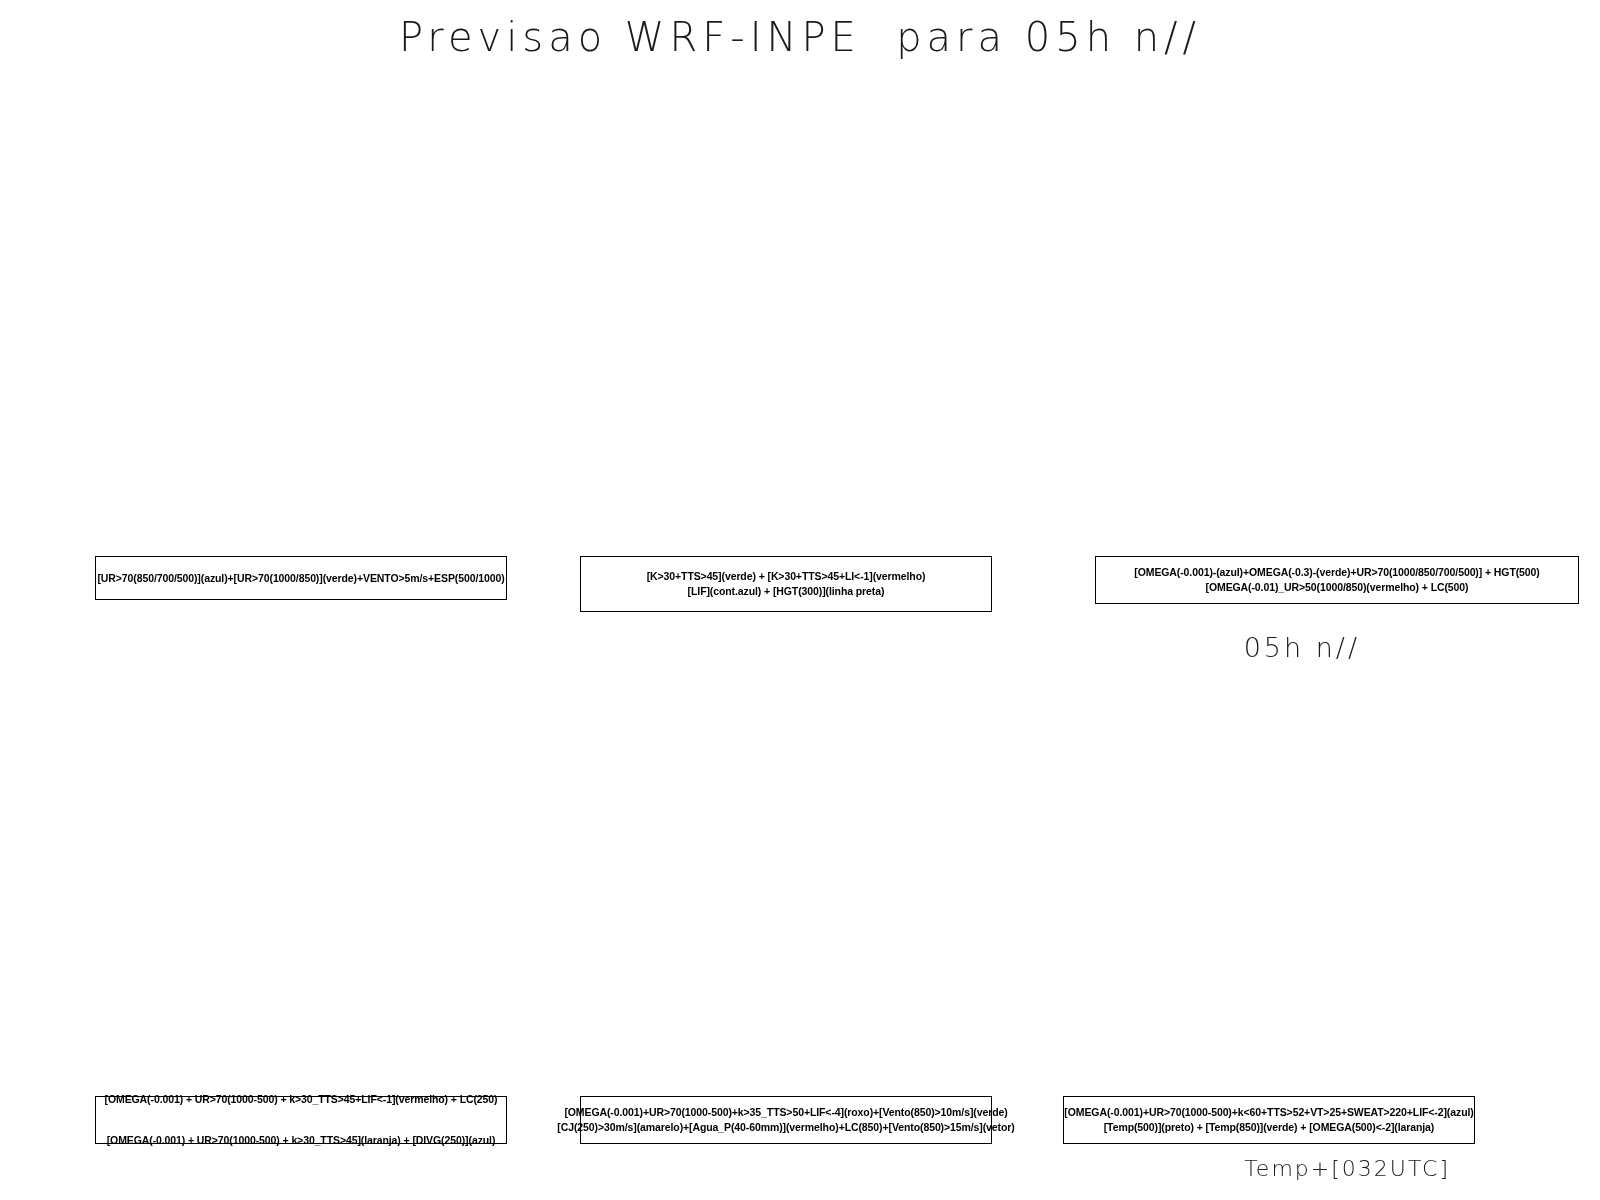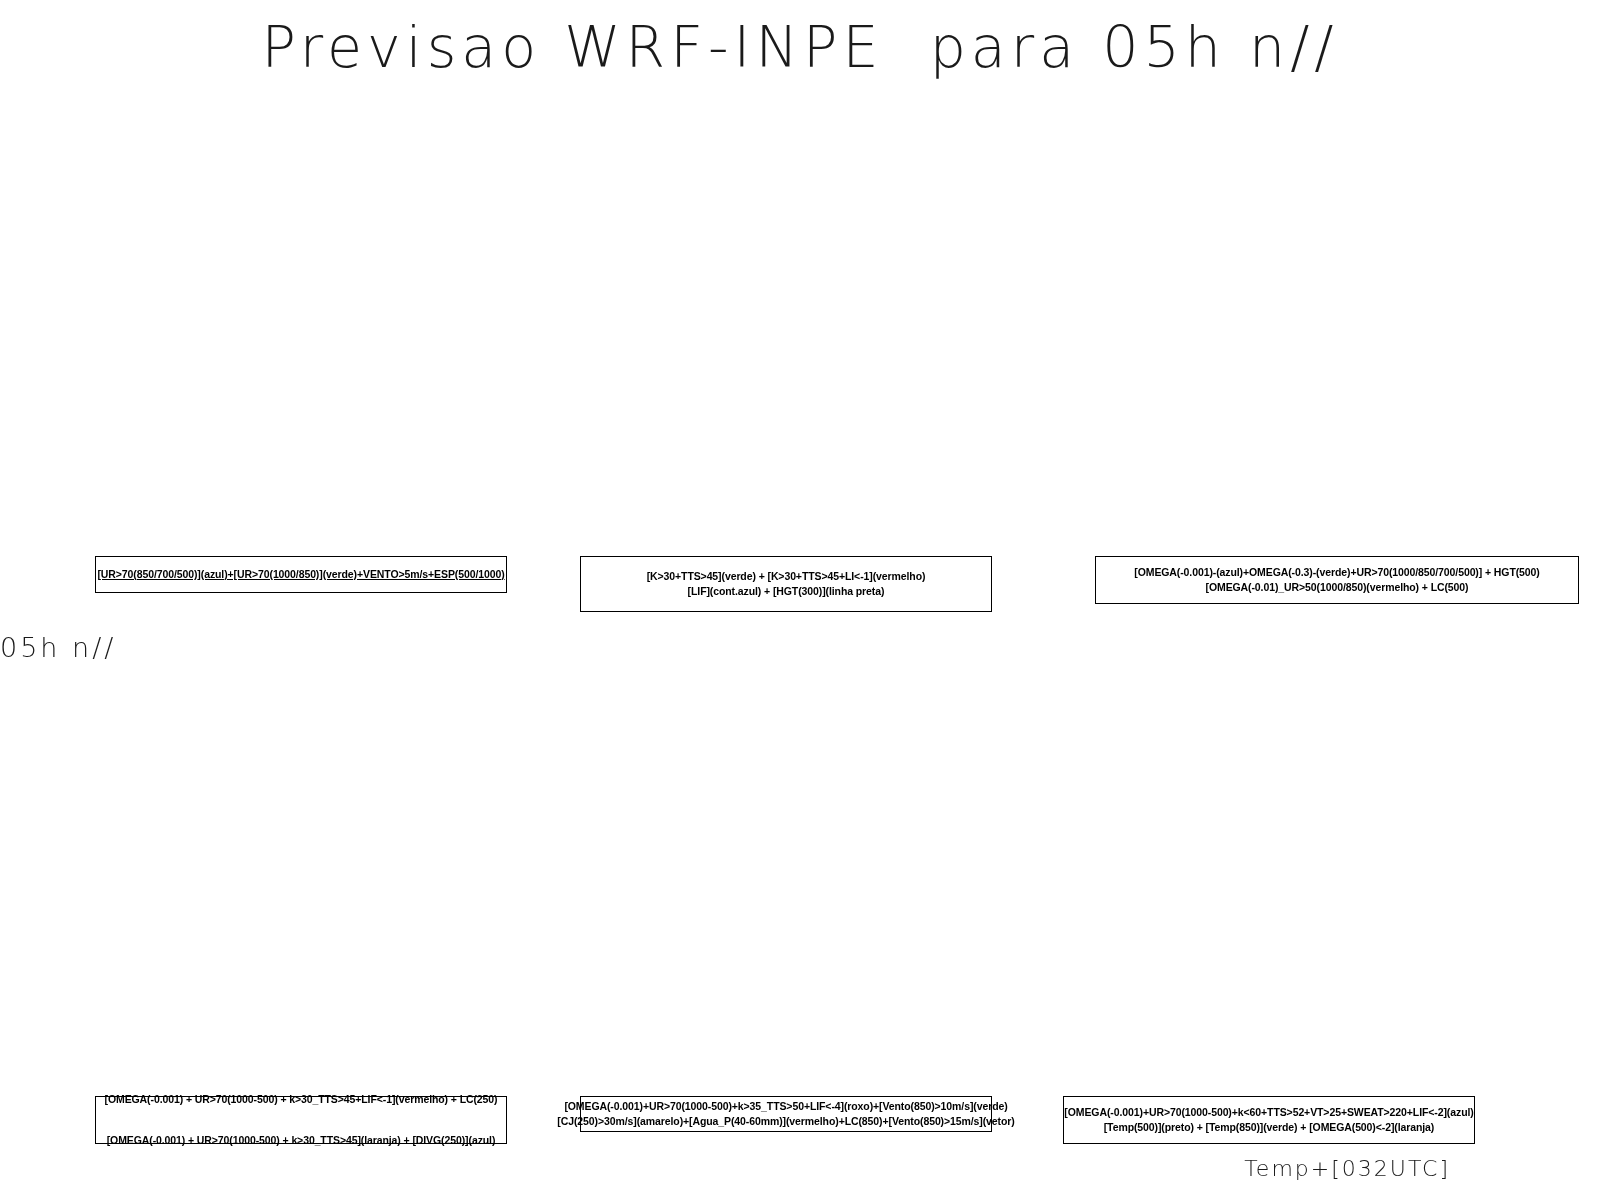--- a/index.html
+++ b/index.html
@@ -17,40 +17,41 @@
   }
 
   
   .main-title {
     position: absolute;
     top: 14px;
     left: 0;
     width: 1600px;
     text-align: center;
     font-family: "DejaVu Sans", sans-serif;
-    font-size: 57px;
+    font-size: 40px;
     font-weight: 300;
     letter-spacing: 5px;
     white-space: pre;
     color: #1a1a1a;
   }
 
   
   .mid-title {
     position: absolute;
     top: 632px;
     left: 0;
     width: 1316px;
-    text-align: left;
+    text-align: right;
     font-family: "DejaVu Sans", sans-serif;
     font-size: 27px;
     font-weight: 300;
     letter-spacing: 3px;
     white-space: pre;
     color: #1a1a1a;
+    padding-left: 44px;
   }
 
   
   .footer-right {
     position: absolute;
     top: 1156px;
     right: 150px;
     font-family: "DejaVu Sans", sans-serif;
     font-size: 22px;
     font-weight: 300;
@@ -76,25 +77,25 @@
     font-size: 10.5px;
     font-weight: bold;
     line-height: 15px;
     white-space: nowrap;
     text-align: center;
     color: #000000;
     letter-spacing: -0.1px;
   }
 
   
-  #box-tl { left: 95px;   top: 556px;  width: 412px;  height: 37px; text-decoration: underline; }
+  #box-tl { left: 95px;   top: 556px;  width: 412px;  height: 44px; }
   #box-tc { left: 580px;  top: 556px;  width: 412px;  height: 56px; }
   #box-tr { left: 1063px; top: 556px;  width: 484px;  height: 48px; margin-left: 32px; }
   #box-bl { left: 95px;   top: 1096px; width: 412px;  height: 48px; gap: 26px; }
-  #box-bc { left: 580px;  top: 1096px; width: 412px;  height: 36px; }
+  #box-bc { left: 580px;  top: 1096px; width: 412px;  height: 48px; }
   #box-br { left: 1063px; top: 1096px; width: 412px;  height: 48px; }
 
   #box-tl .legend-line { font-size: 10.5px; }
 </style>
 </head>
 <body>
 
 <div class="main-title">Previsao WRF-INPE  para 05h n//</div>
 
 <div class="legend-box" id="box-tl">

